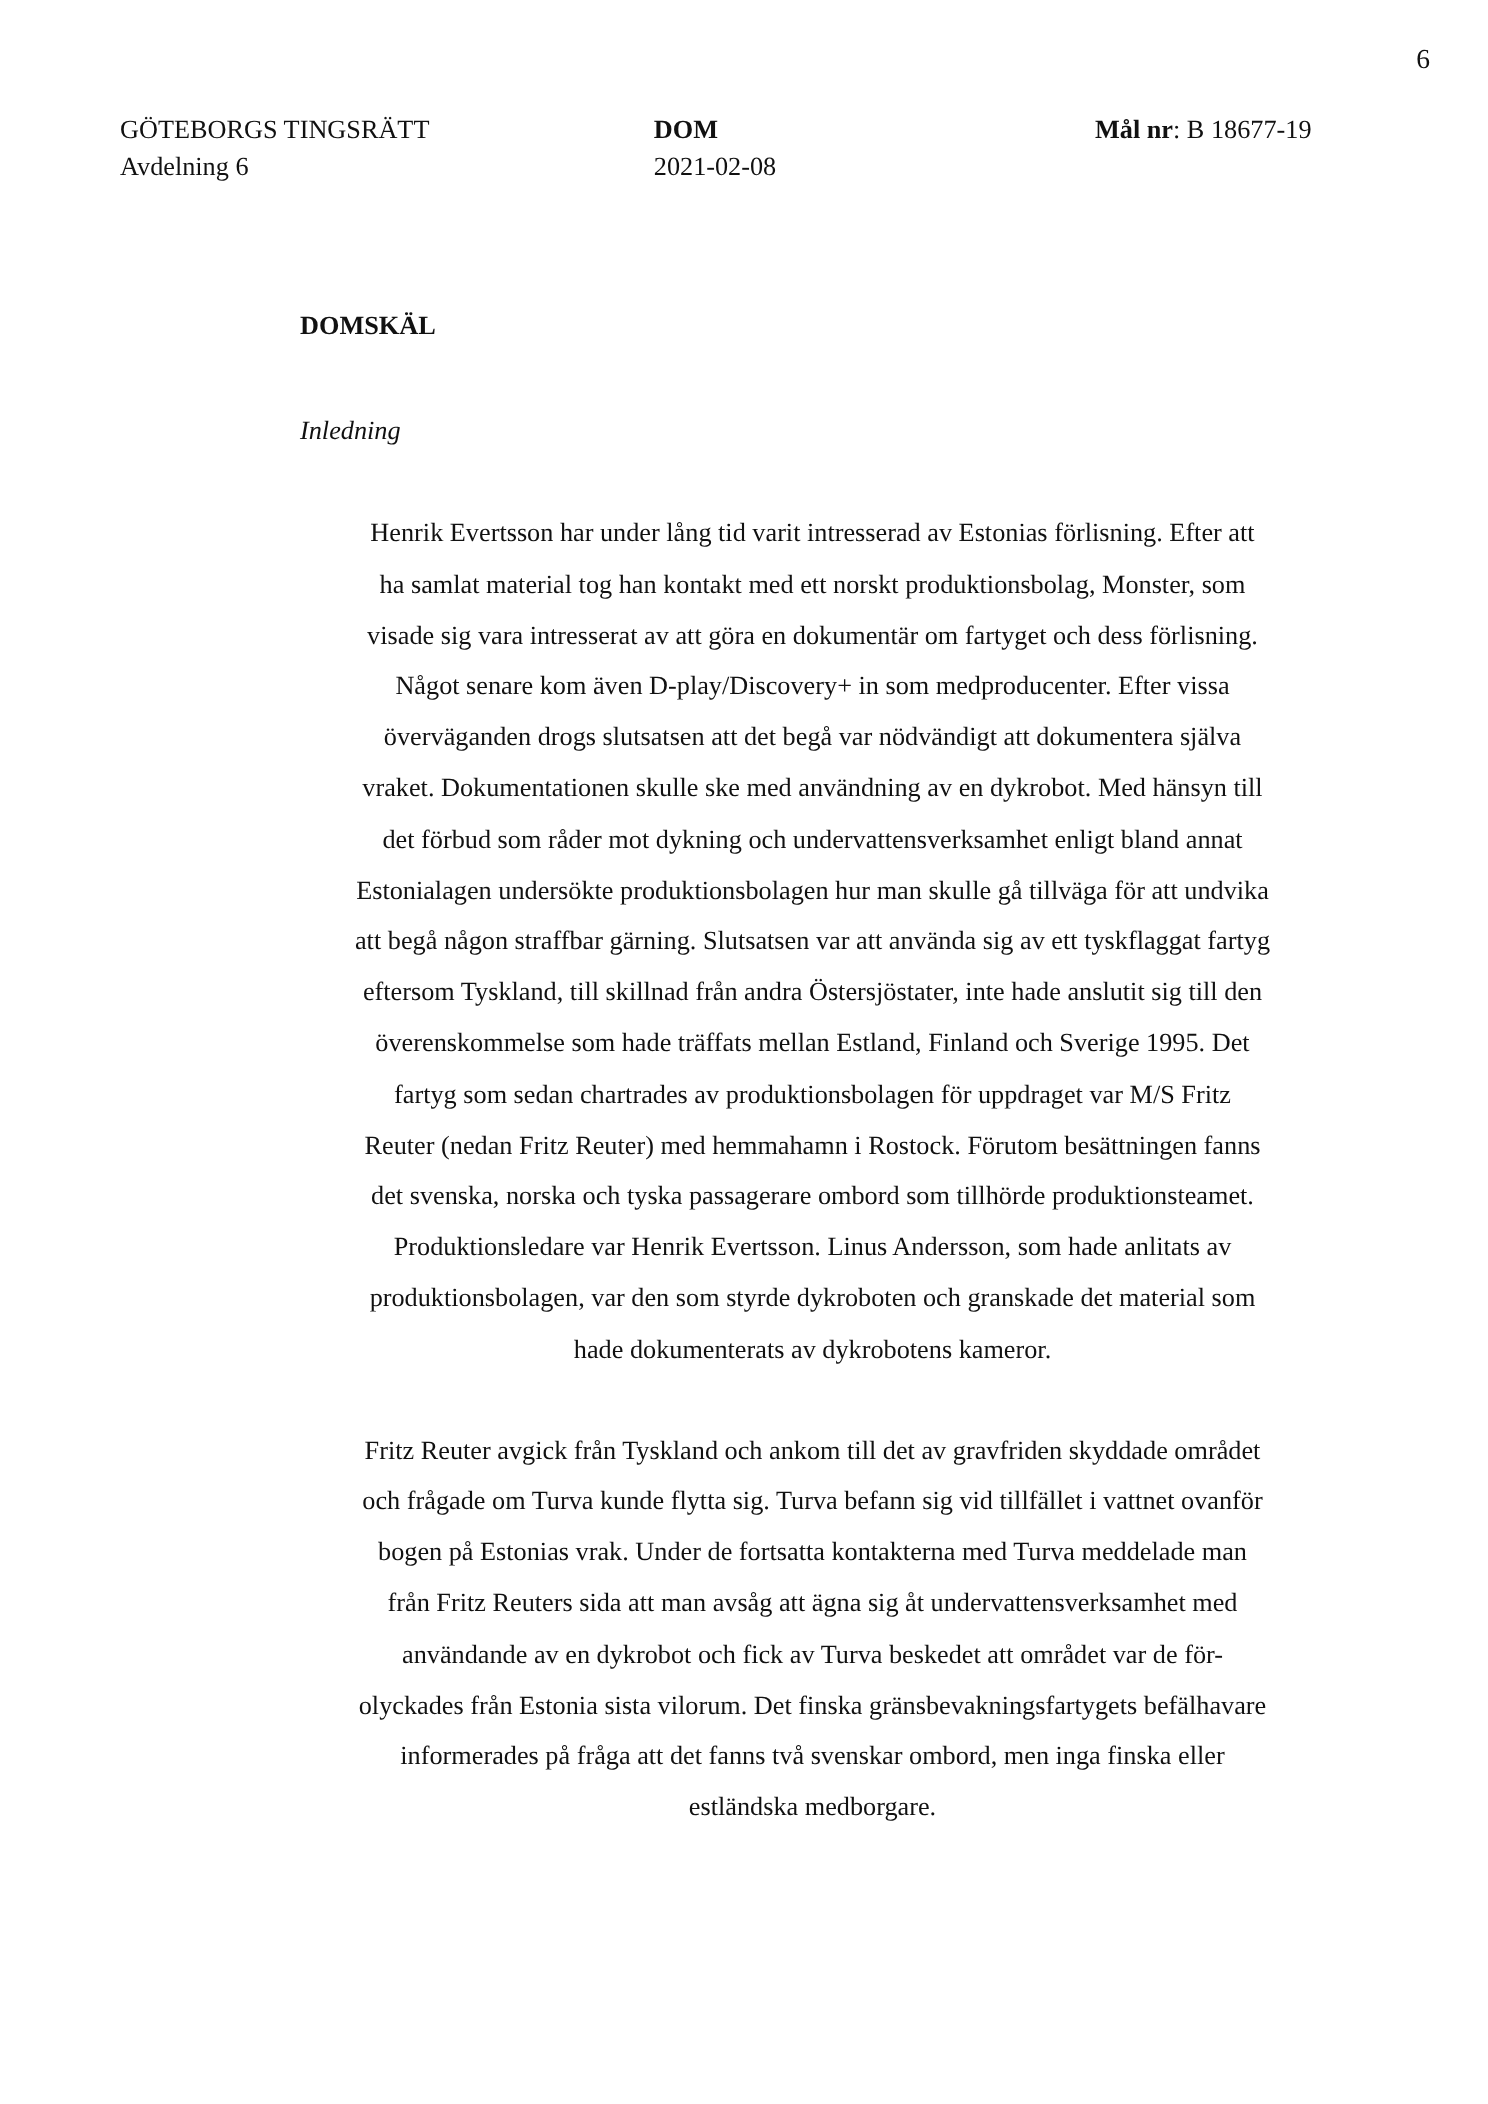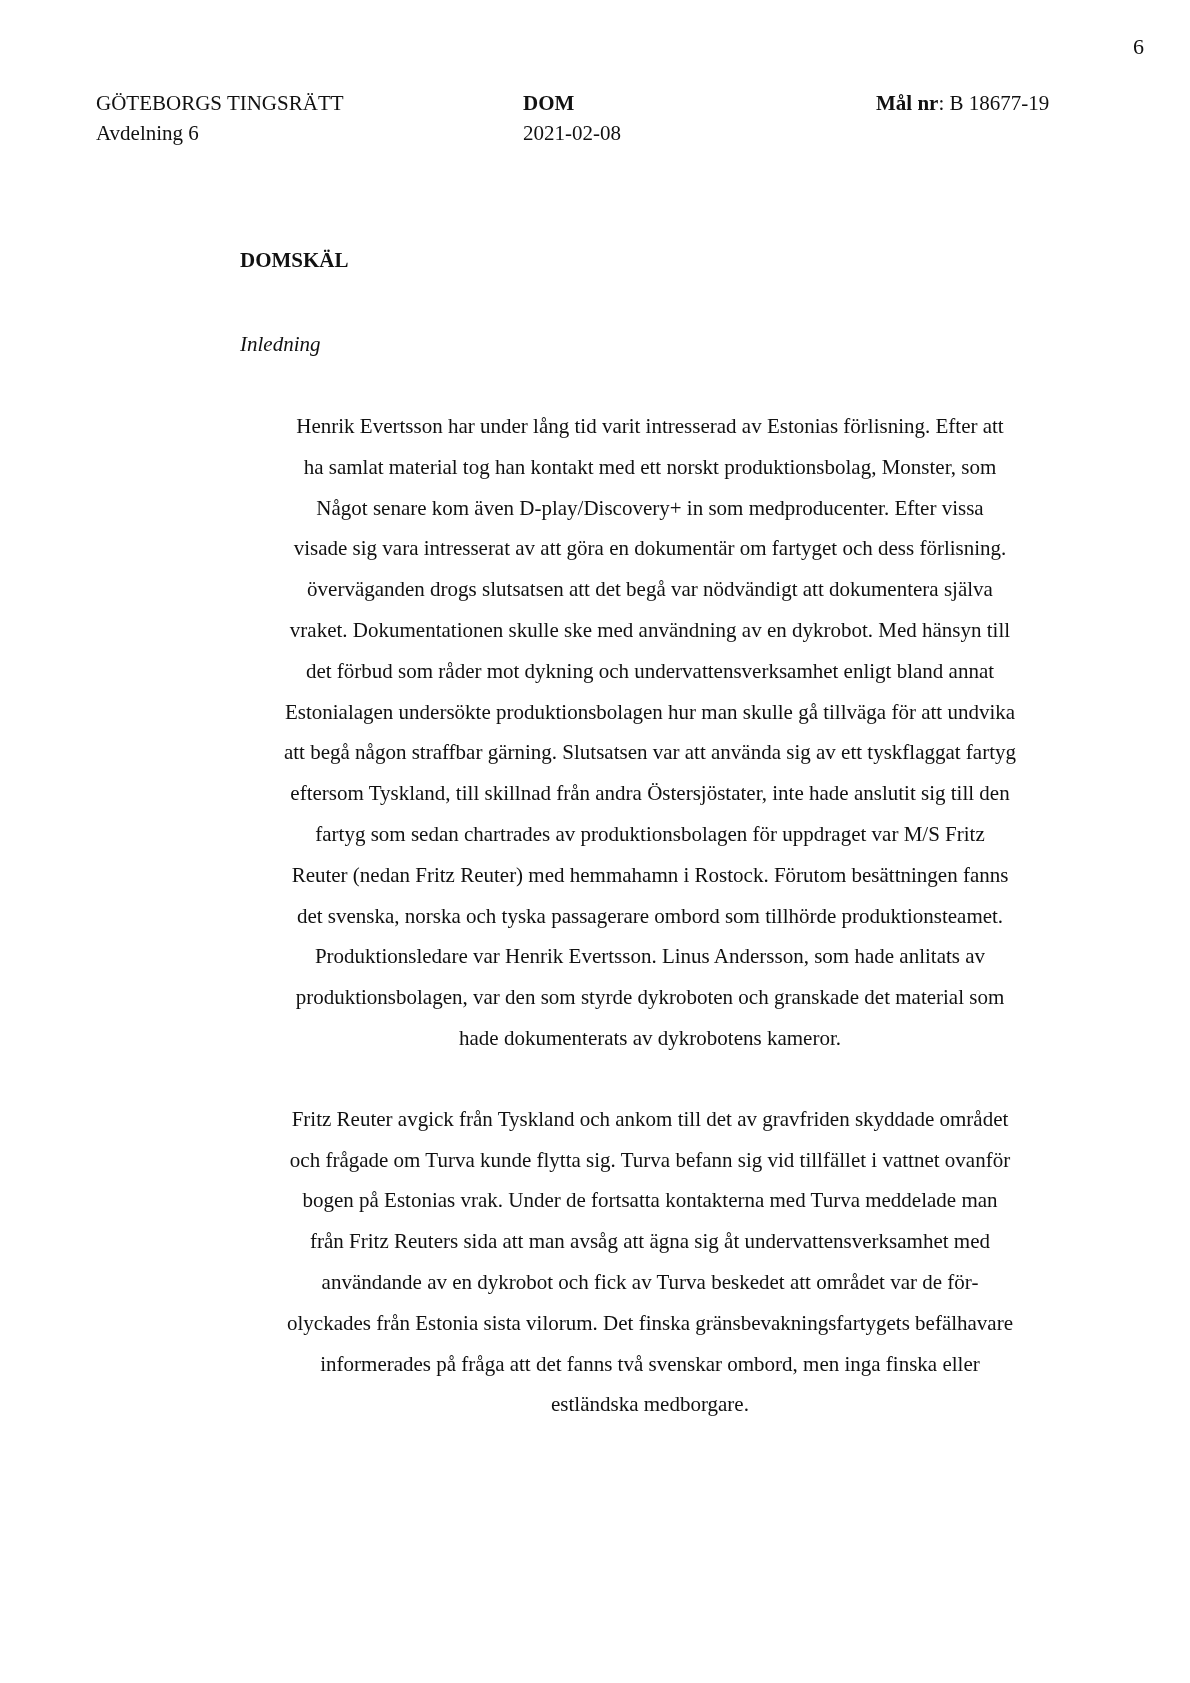--- a/index.html
+++ b/index.html
@@ -41,28 +41,29 @@
   </div>
 </div>
 
 <div class="content">
   <h2 class="heading">DOMSKÄL</h2>
   <div class="subheading">Inledning</div>
 
   <p class="paragraph">
       <span class="line">Henrik Evertsson har under lång tid varit intresserad av Estonias förlisning. Efter att</span>
       <span class="line">ha samlat material tog han kontakt med ett norskt produktionsbolag, Monster, som</span>
+      <span class="line">visade sig vara intresserat av att göra en dokumentär om fartyget och dess förlisning.</span>
       <span class="line">Något senare kom även D-play/Discovery+ in som medproducenter. Efter vissa</span>
-      <span class="line">visade sig vara intresserat av att göra en dokumentär om fartyget och dess förlisning.</span>
       <span class="line">överväganden drogs slutsatsen att det begå var nödvändigt att dokumentera själva</span>
       <span class="line">vraket. Dokumentationen skulle ske med användning av en dykrobot. Med hänsyn till</span>
       <span class="line">det förbud som råder mot dykning och undervattensverksamhet enligt bland annat</span>
       <span class="line">Estonialagen undersökte produktionsbolagen hur man skulle gå tillväga för att undvika</span>
       <span class="line">att begå någon straffbar gärning. Slutsatsen var att använda sig av ett tyskflaggat fartyg</span>
       <span class="line">eftersom Tyskland, till skillnad från andra Östersjöstater, inte hade anslutit sig till den</span>
+      <span class="line">överenskommelse som hade träffats mellan Estland, Finland och Sverige 1995. Det</span>
       <span class="line">fartyg som sedan chartrades av produktionsbolagen för uppdraget var M/S Fritz</span>
       <span class="line">Reuter (nedan Fritz Reuter) med hemmahamn i Rostock. Förutom besättningen fanns</span>
       <span class="line">det svenska, norska och tyska passagerare ombord som tillhörde produktionsteamet.</span>
       <span class="line">Produktionsledare var Henrik Evertsson. Linus Andersson, som hade anlitats av</span>
       <span class="line">produktionsbolagen, var den som styrde dykroboten och granskade det material som</span>
       <span class="line">hade dokumenterats av dykrobotens kameror.</span>
     </p>
   <p class="paragraph">
       <span class="line">Fritz Reuter avgick från Tyskland och ankom till det av gravfriden skyddade området</span>
       <span class="line">och frågade om Turva kunde flytta sig. Turva befann sig vid tillfället i vattnet ovanför</span>

